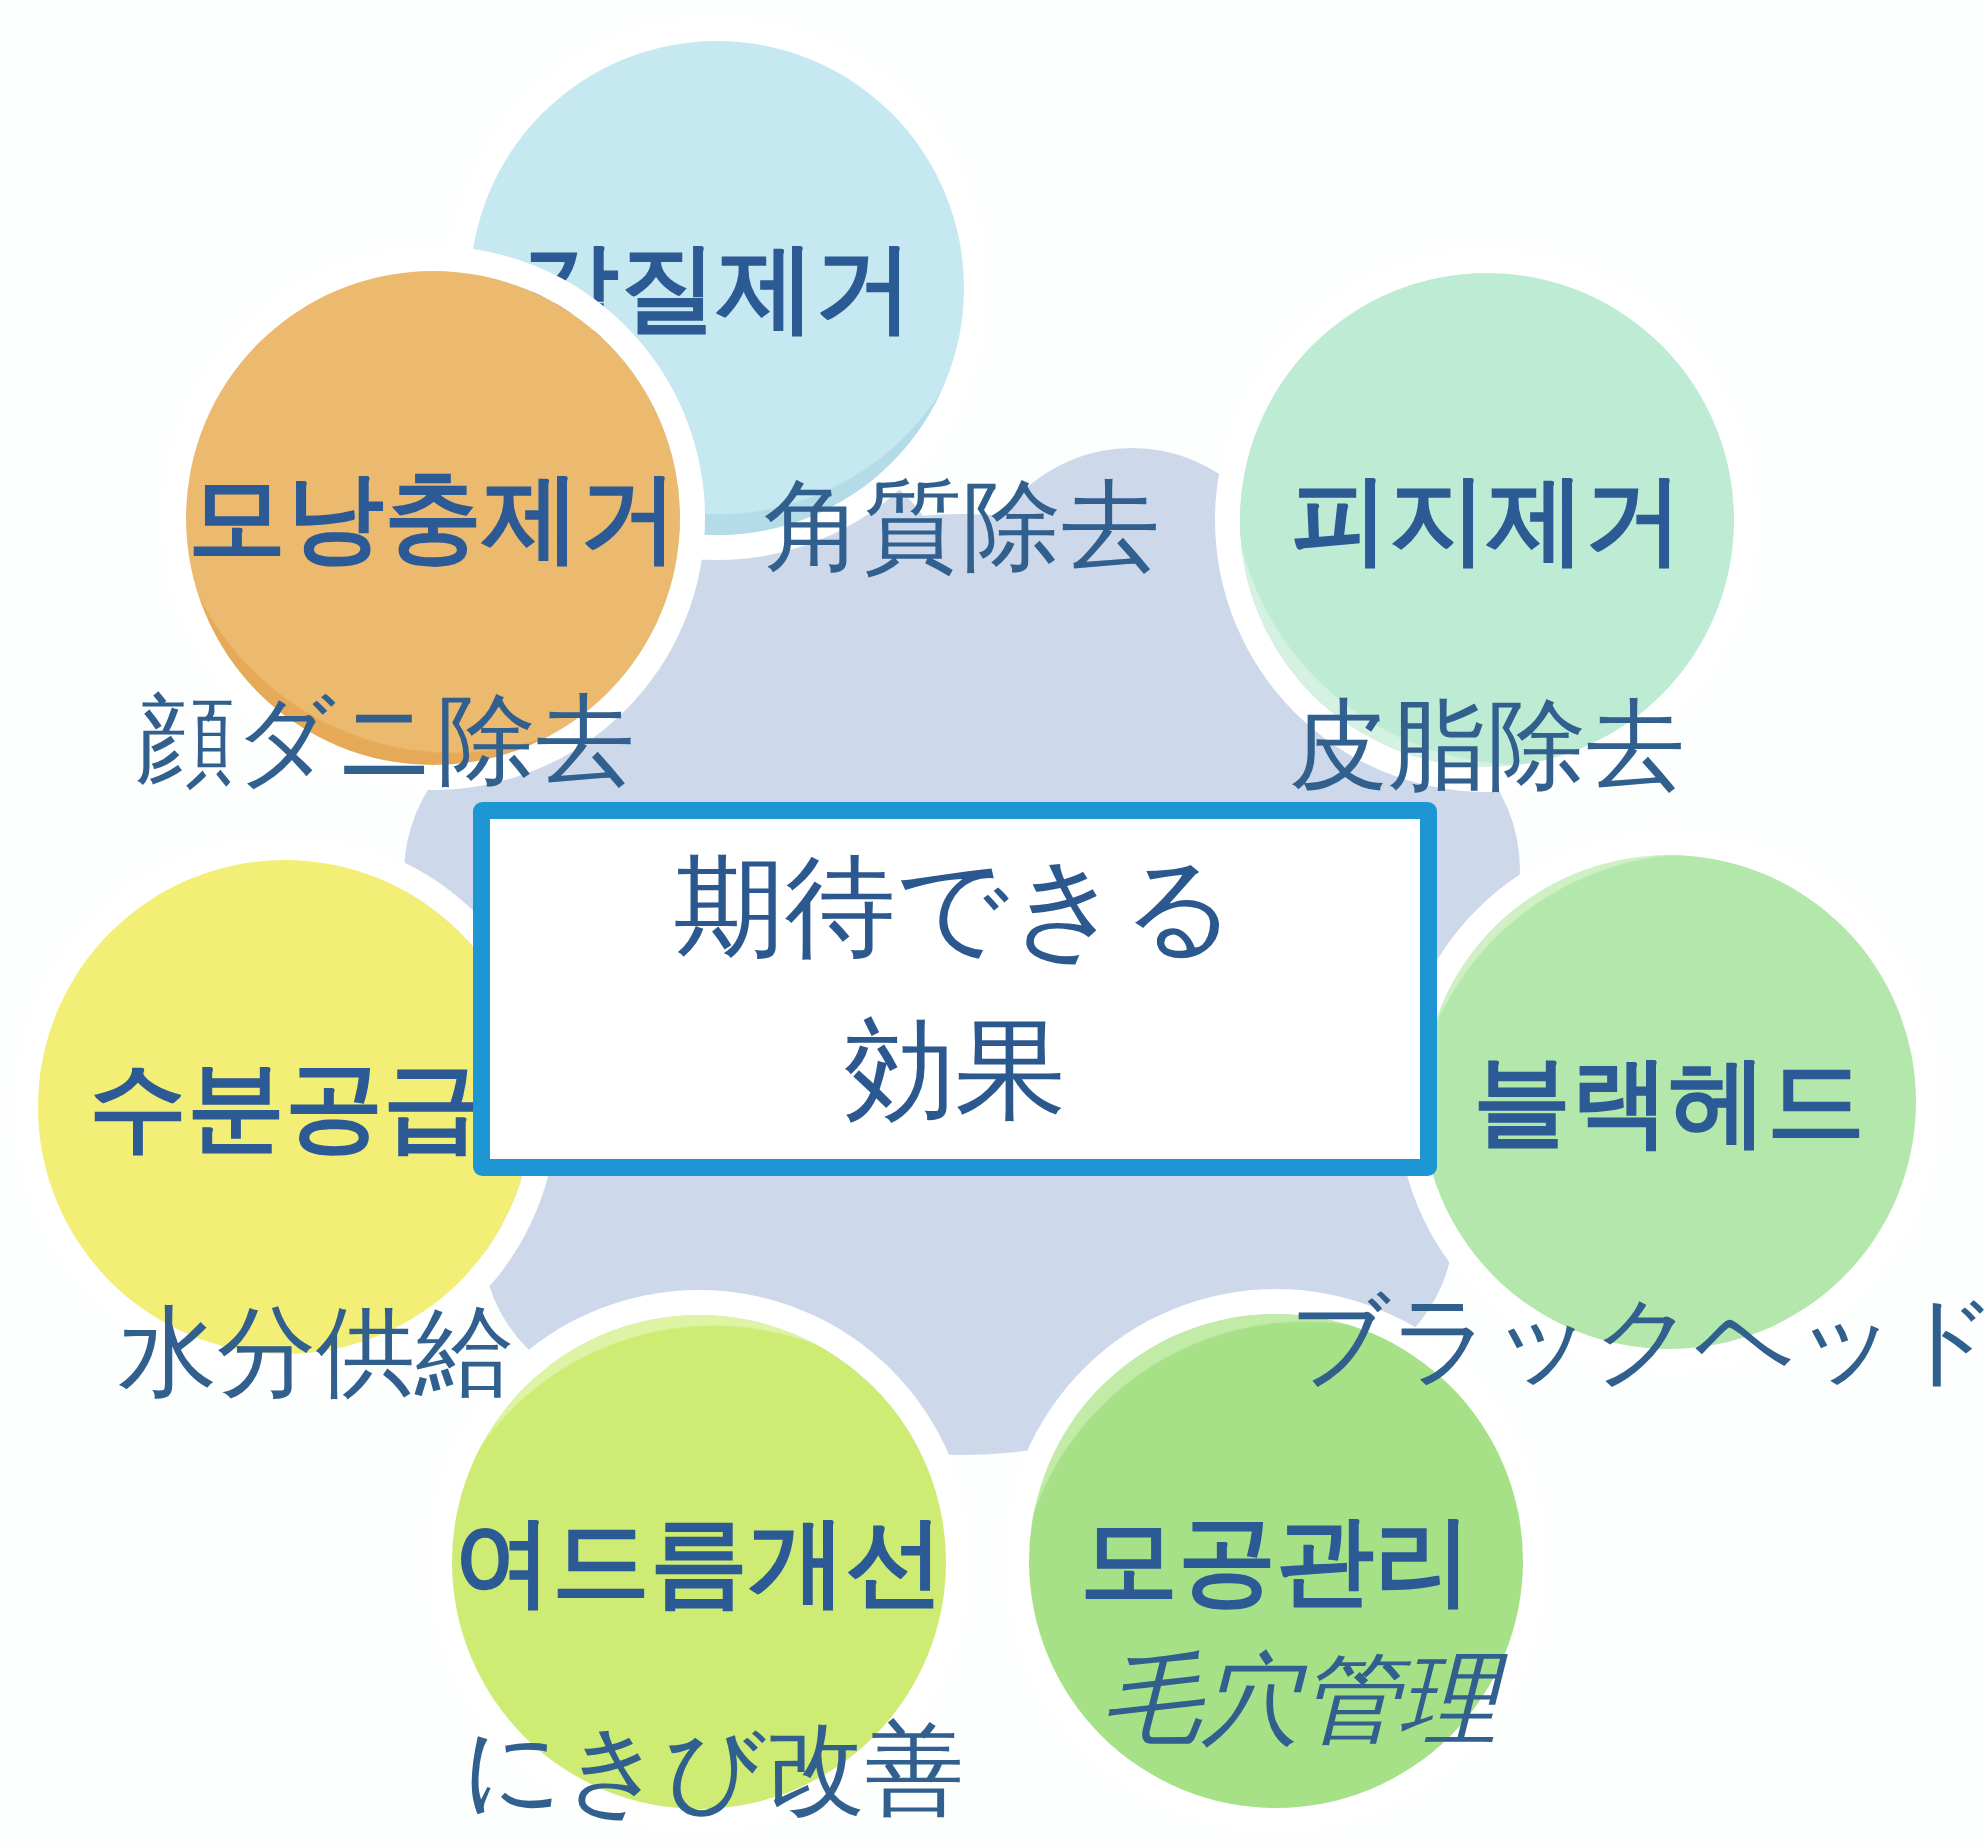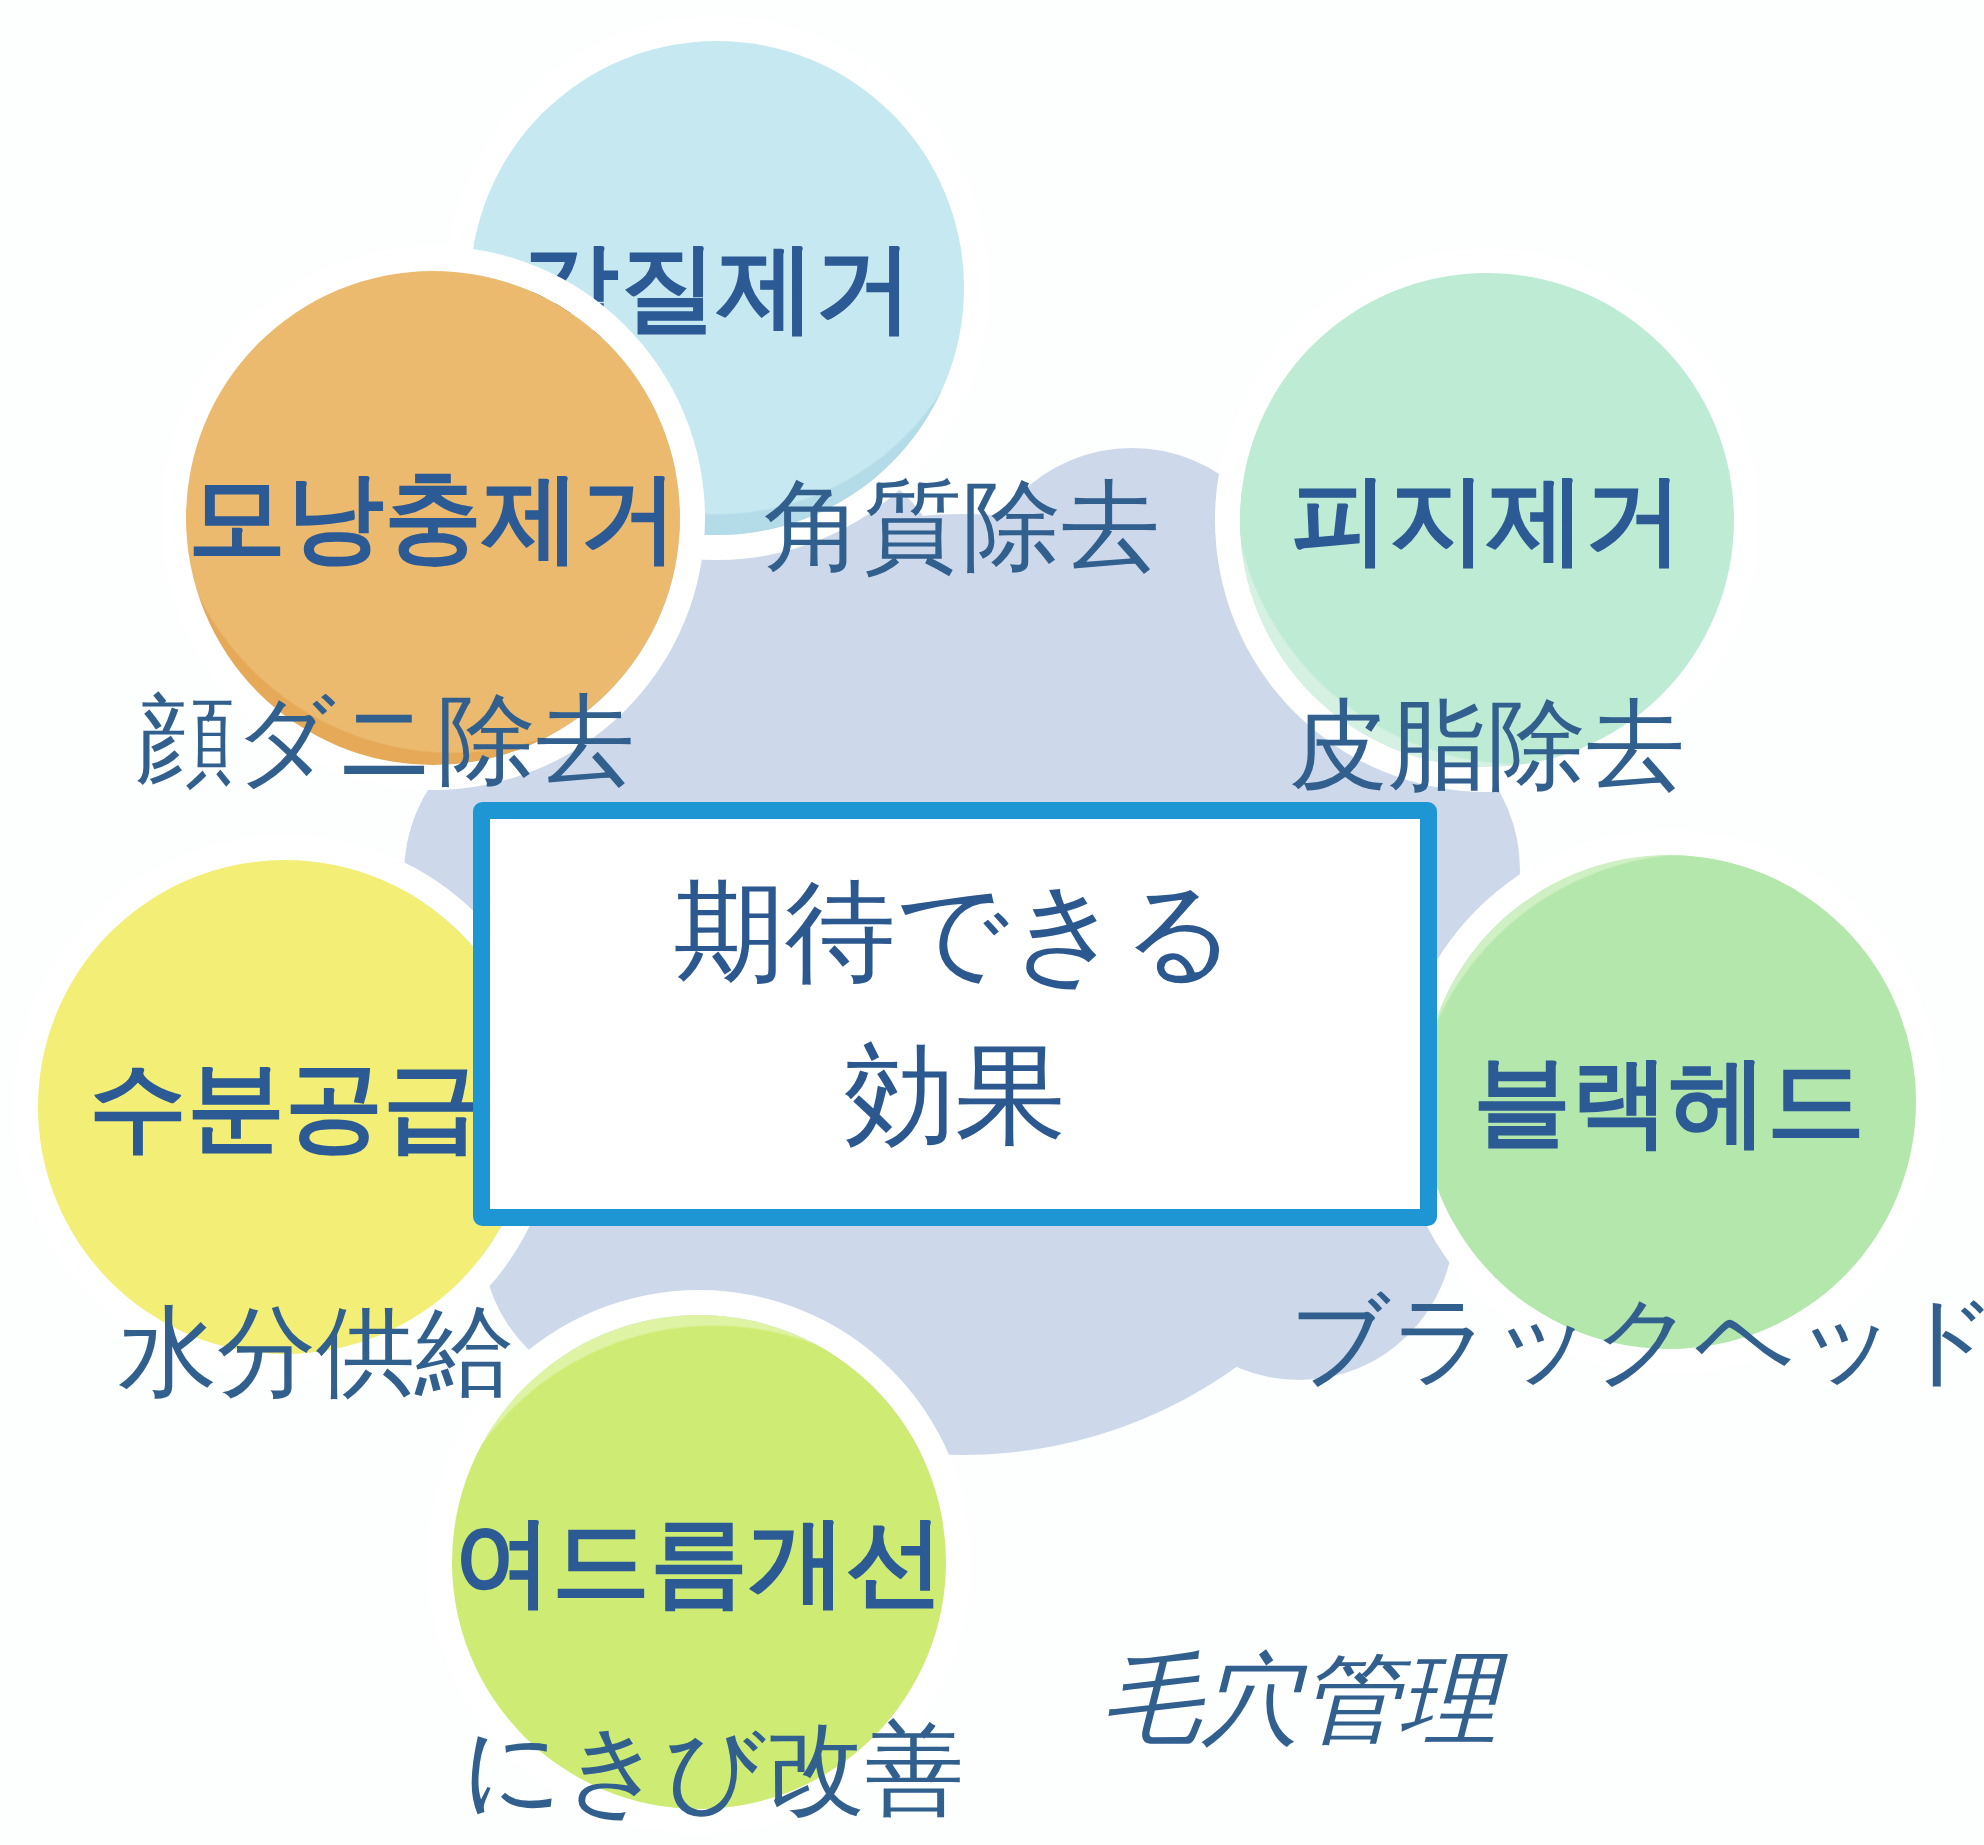--- a/index.html
+++ b/index.html
@@ -86,21 +86,21 @@
   .ja-moisture  { left: 316px;  top: 1353px; }
   .ja-acne      { left: 713px; top: 1770px; }
   .ja-pore      { left: 1300px; top: 1700px; font-style: italic; }
 
   
   .titlebox {
     position: absolute;
     left: 473px;
     top: 802px;
     width: 964px;
-    height: 424px;
+    height: 374px;
     box-sizing: border-box;
     background: #ffffff;
     border: 17.6px solid var(--box-border);
     border-radius: 9.3px;
     display: flex;
     flex-direction: column;
     align-items: center;
     justify-content: center;
     gap: 52px;
     z-index: 4;
@@ -140,20 +140,26 @@
     </div>
   </div>
 
   <div class="bubble c-blackhead">
     <div class="ko">
       <div>블랙</div>
       <div>헤드</div>
     </div>
   </div>
 
+  <div class="bubble c-pore">
+    <div class="ko">
+      <div>모공</div>
+      <div>관리</div>
+    </div>
+  </div>
 
   <div class="bubble c-acne">
     <div class="ko">
       <div>여드름</div>
       <div>개선</div>
     </div>
   </div>
 
   <div class="bubble c-moisture">
     <div class="ko">

